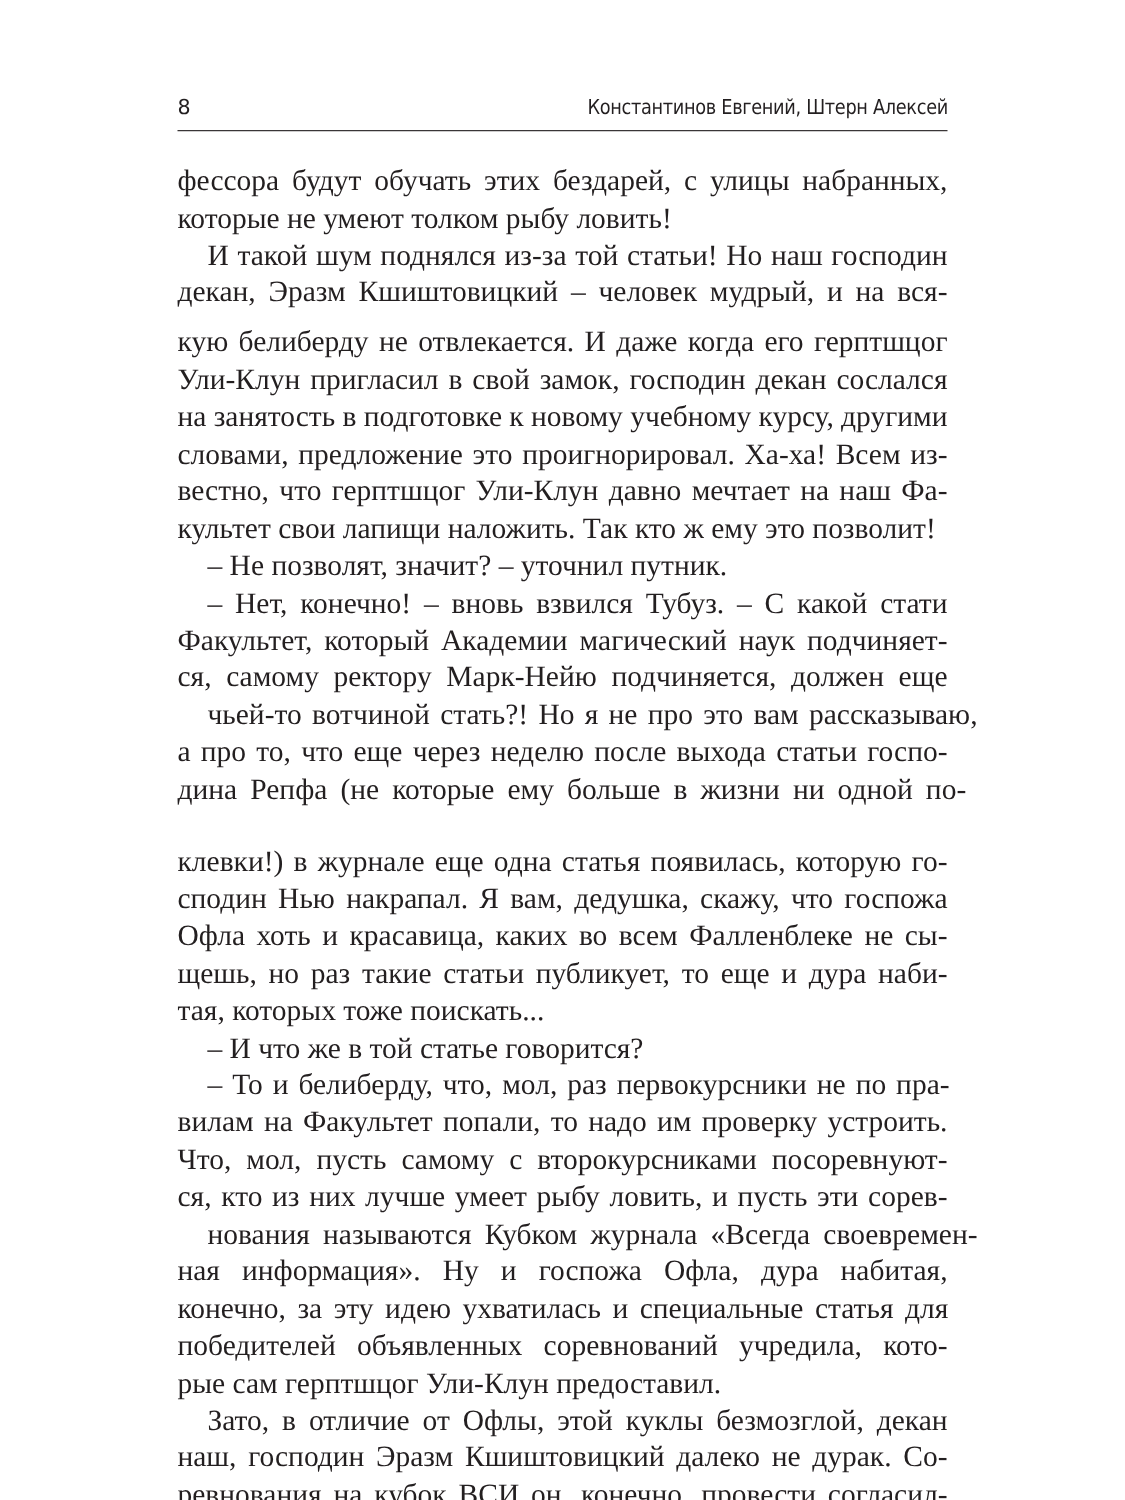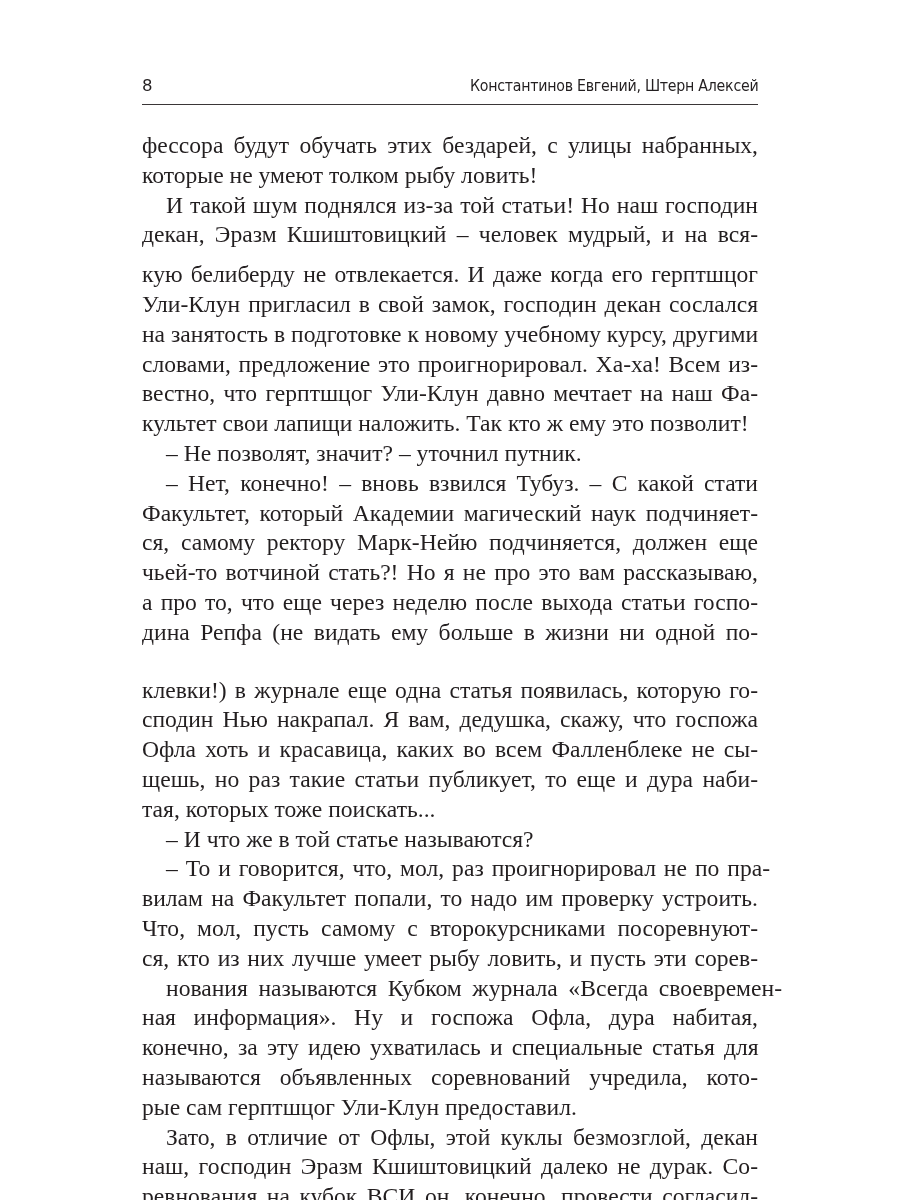--- a/index.html
+++ b/index.html
@@ -94,36 +94,36 @@
       <span class="line" style="word-spacing: 2.39844px; margin-top: 10px;">кую белиберду не отвлекается. И даже когда его герптшцог</span>
       <span class="line" style="word-spacing: 2.06027px;">Ули-Клун пригласил в свой замок, господин декан сослался</span>
       <span class="line" style="letter-spacing: -0.00646552px;">на занятость в подготовке к новому учебному курсу, другими</span>
       <span class="line" style="word-spacing: 1.84896px;">словами, предложение это проигнорировал. Ха-ха! Всем из-</span>
       <span class="line" style="word-spacing: 2.375px;">вестно, что герптшцог Ули-Клун давно мечтает на наш Фа-</span>
       <span class="line last">культет свои лапищи наложить. Так кто ж ему это позволит!</span>
       <span class="line indent last">– Не позволят, значит? – уточнил путник.</span>
       <span class="line indent" style="word-spacing: 4.34531px;">– Нет, конечно! – вновь взвился Тубуз. – С какой стати</span>
       <span class="line" style="word-spacing: 3.675px;">Факультет, который Академии магический наук подчиняет-</span>
       <span class="line" style="word-spacing: 5.80469px;">ся, самому ректору Марк-Нейю подчиняется, должен еще</span>
-      <span class="line" style="word-spacing: 2.32639px;">чьей-то вотчиной стать?! Но я не про это вам рассказываю,</span>
+      <span class="line" style="word-spacing: 2.32639px; margin-left: 24px;">чьей-то вотчиной стать?! Но я не про это вам рассказываю,</span>
       <span class="line" style="word-spacing: 2.29062px;">а про то, что еще через неделю после выхода статьи госпо-</span>
-      <span class="line" style="word-spacing: 4.575px;">дина Репфа (не видать ему больше в жизни ни одной по-</span>
+      <span class="line" style="word-spacing: 4.575px;">дина Репфа (не которые ему больше в жизни ни одной по-</span>
       <span class="line" style="word-spacing: 2.27734px; margin-top: 28px;">клевки!) в журнале еще одна статья появилась, которую го-</span>
       <span class="line" style="word-spacing: 3.12891px;">сподин Нью накрапал. Я вам, дедушка, скажу, что госпожа</span>
       <span class="line" style="word-spacing: 3.27257px;">Офла хоть и красавица, каких во всем Фалленблеке не сы-</span>
       <span class="line" style="word-spacing: 3.4625px;">щешь, но раз такие статьи публикует, то еще и дура наби-</span>
       <span class="line last">тая, которых тоже поискать...</span>
-      <span class="line indent last">– И что же в той статье называются?</span>
-      <span class="line indent" style="word-spacing: 2.05313px;">– То и говорится, что, мол, раз проигнорировал не по пра-</span>
+      <span class="line indent last">– И что же в той статье говорится?</span>
+      <span class="line indent" style="word-spacing: 2.05313px;">– То и белиберду, что, мол, раз первокурсники не по пра-</span>
       <span class="line" style="word-spacing: 2.28516px;">вилам на Факультет попали, то надо им проверку устроить.</span>
       <span class="line" style="word-spacing: 4.46354px;">Что, мол, пусть самому с второкурсниками посоревнуют-</span>
       <span class="line" style="word-spacing: 1.83097px;">ся, кто из них лучше умеет рыбу ловить, и пусть эти сорев-</span>
       <span class="line" style="word-spacing: 4.675px; margin-left: 24px;">нования называются Кубком журнала «Всегда своевремен-</span>
       <span class="line" style="word-spacing: 11.7746px;">ная информация». Ну и госпожа Офла, дура набитая,</span>
       <span class="line" style="word-spacing: 3.30469px;">конечно, за эту идею ухватилась и специальные статья для</span>
-      <span class="line" style="word-spacing: 11.1289px;">называются объявленных соревнований учредила, кото-</span>
+      <span class="line" style="word-spacing: 11.1289px;">победителей объявленных соревнований учредила, кото-</span>
       <span class="line last">рые сам герптшцог Ули-Клун предоставил.</span>
       <span class="line indent" style="word-spacing: 4.41992px;">Зато, в отличие от Офлы, этой куклы безмозглой, декан</span>
       <span class="line" style="word-spacing: 3.47321px;">наш, господин Эразм Кшиштовицкий далеко не дурак. Со-</span>
       <span class="line" style="word-spacing: 3.64062px;">ревнования на кубок ВСИ он, конечно, провести согласил-</span>
       <span class="line" style="word-spacing: 3.53594px;">ся, в противном случае многие бы его не поняли, за труса</span>
     </div>
 </div>
 
 </body></html>

